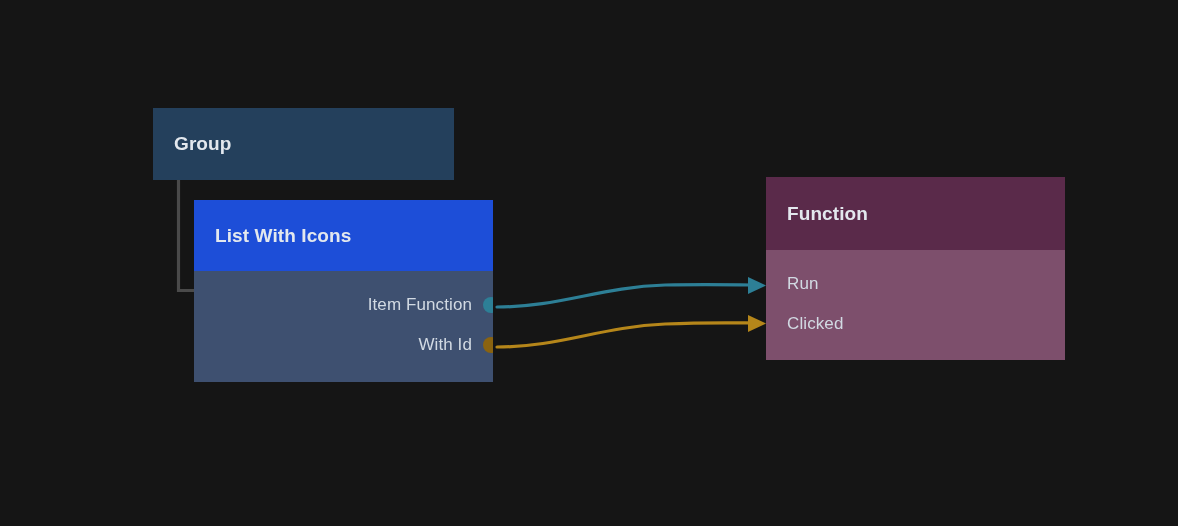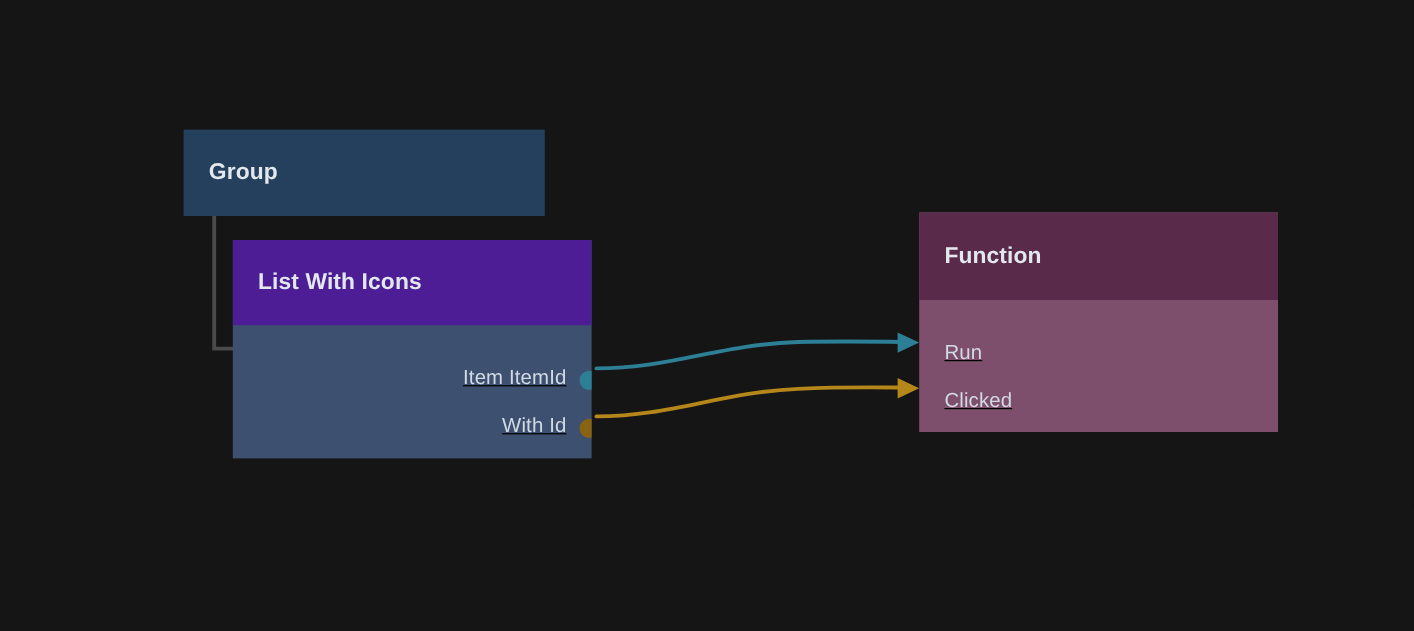--- a/index.html
+++ b/index.html
@@ -82,32 +82,31 @@
   
   #list-node {
     left: 194px;
     top: 200px;
     width: 299px;
     height: 182px;
     background: #3e5070;
   }
   #list-node .node-header {
     height: 71px;
-    background: #4c1d95;
+    background: #1d4ed8;
   }
   #list-node .node-body {
     height: 111px;
     padding-top: 14px;
   }
   .port-row {
     display: flex;
-    align-items: flex-end;
+    align-items: center;
     height: 40px;
     position: relative;
-    text-decoration: underline;
   }
   .port-row.out {
     justify-content: flex-end;
     padding-right: 21px;
   }
   .port-row.in {
     justify-content: flex-start;
     padding-left: 21px;
   }
   .port-label {
@@ -171,21 +170,21 @@
     </div>
   </div>
 
   <div class="node" id="list-node">
     <div class="node-header">
       <span class="node-title">List With Icons</span>
     </div>
     <div class="node-body">
 
       <div class="port-row out">
-        <span class="port-label">Item ItemId</span>
+        <span class="port-label">Item Function</span>
         <span class="port-dot teal"></span>
       </div>
 
       <div class="port-row out">
         <span class="port-label">With Id</span>
         <span class="port-dot gold"></span>
       </div>
 
     </div>
   </div>

